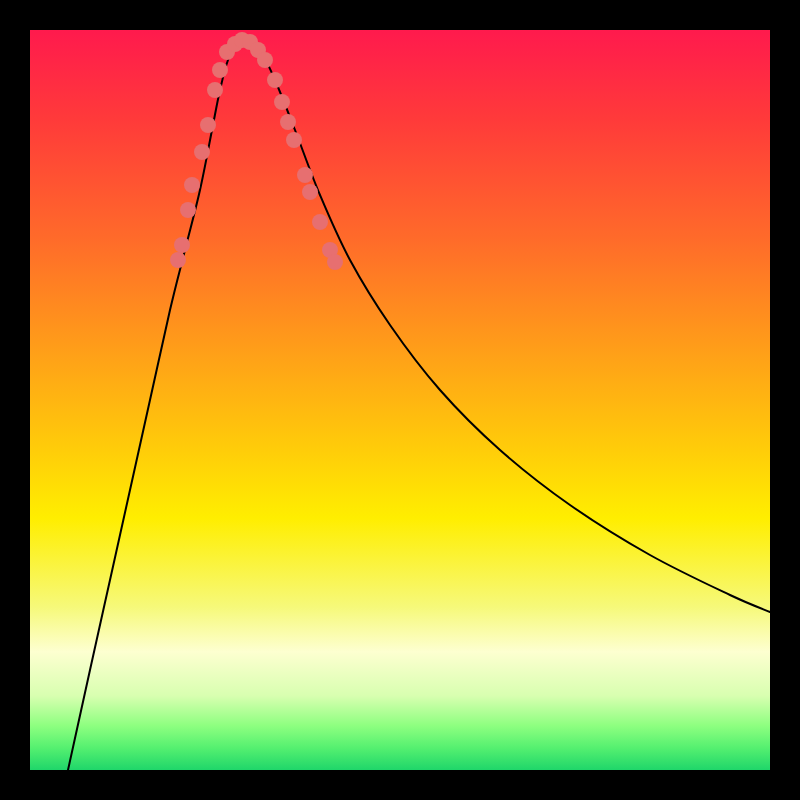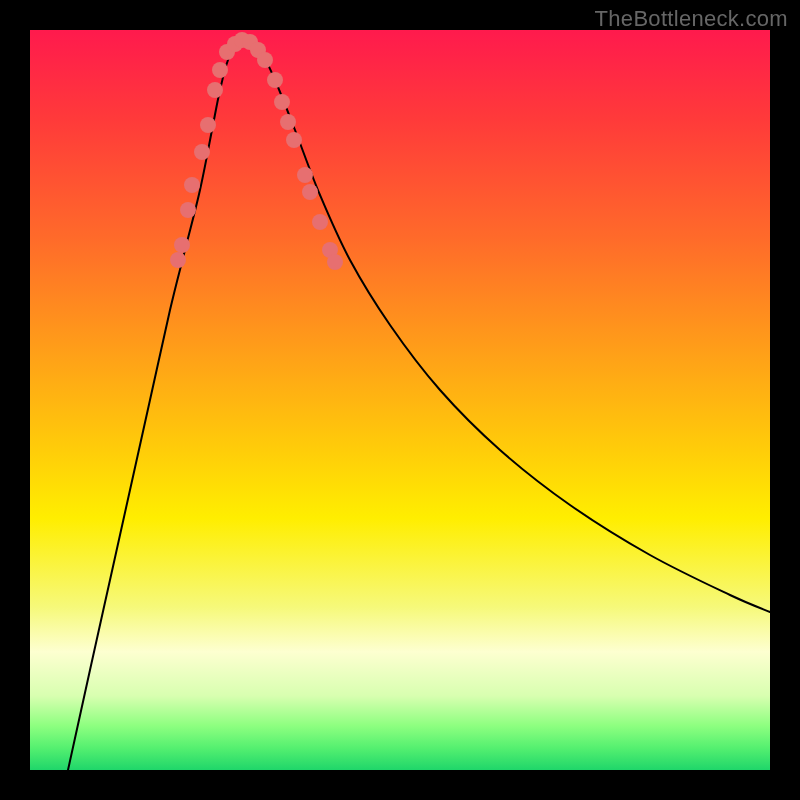--- a/index.html
+++ b/index.html
@@ -56,21 +56,20 @@
     width: 740px;
     height: 740px;
     overflow: visible;
   }
 </style>
 </head>
 <body>
 
 <div class="frame">
 
-  <div class="watermark">TheBottleneck.com</div>
 
   <div class="plot-area">
     <svg class="curve" viewBox="0 0 740 740" preserveAspectRatio="none">
       <path id="curve-path" fill="none" stroke="#000000" stroke-width="2" stroke-linecap="round" stroke-linejoin="round" d="M 38 740 C 41.7 723.3, 53.0 671.7, 60 640 C 67.0 608.3, 73.3 580.0, 80 550 C 86.7 520.0, 93.3 490.0, 100 460 C 106.7 430.0, 113.3 400.0, 120 370 C 126.7 340.0, 134.2 305.0, 140 280 C 145.8 255.0, 150.0 240.0, 155 220 C 160.0 200.0, 165.5 180.0, 170 160 C 174.5 140.0, 178.7 116.7, 182 100 C 185.3 83.3, 187.3 71.7, 190 60 C 192.7 48.3, 195.0 38.0, 198 30 C 201.0 22.0, 204.7 15.3, 208 12 C 211.3 8.7, 214.3 8.7, 218 10 C 221.7 11.3, 225.5 13.3, 230 20 C 234.5 26.7, 239.2 36.7, 245 50 C 250.8 63.3, 257.5 80.8, 265 100 C 272.5 119.2, 280.8 143.3, 290 165 C 299.2 186.7, 308.3 208.3, 320 230 C 331.7 251.7, 345.0 273.3, 360 295 C 375.0 316.7, 391.7 339.2, 410 360 C 428.3 380.8, 448.3 400.8, 470 420 C 491.7 439.2, 515.0 457.5, 540 475 C 565.0 492.5, 593.3 510.0, 620 525 C 646.7 540.0, 680.0 555.5, 700 565 C 720.0 574.5, 733.3 579.2, 740 582"></path>
       <g id="markers-group">
           <circle cx="148" cy="230" r="8" fill="#e76f70"></circle>
           <circle cx="152" cy="215" r="8" fill="#e76f70"></circle>
           <circle cx="158" cy="180" r="8" fill="#e76f70"></circle>
           <circle cx="162" cy="155" r="8" fill="#e76f70"></circle>
           <circle cx="172" cy="122" r="8" fill="#e76f70"></circle>

